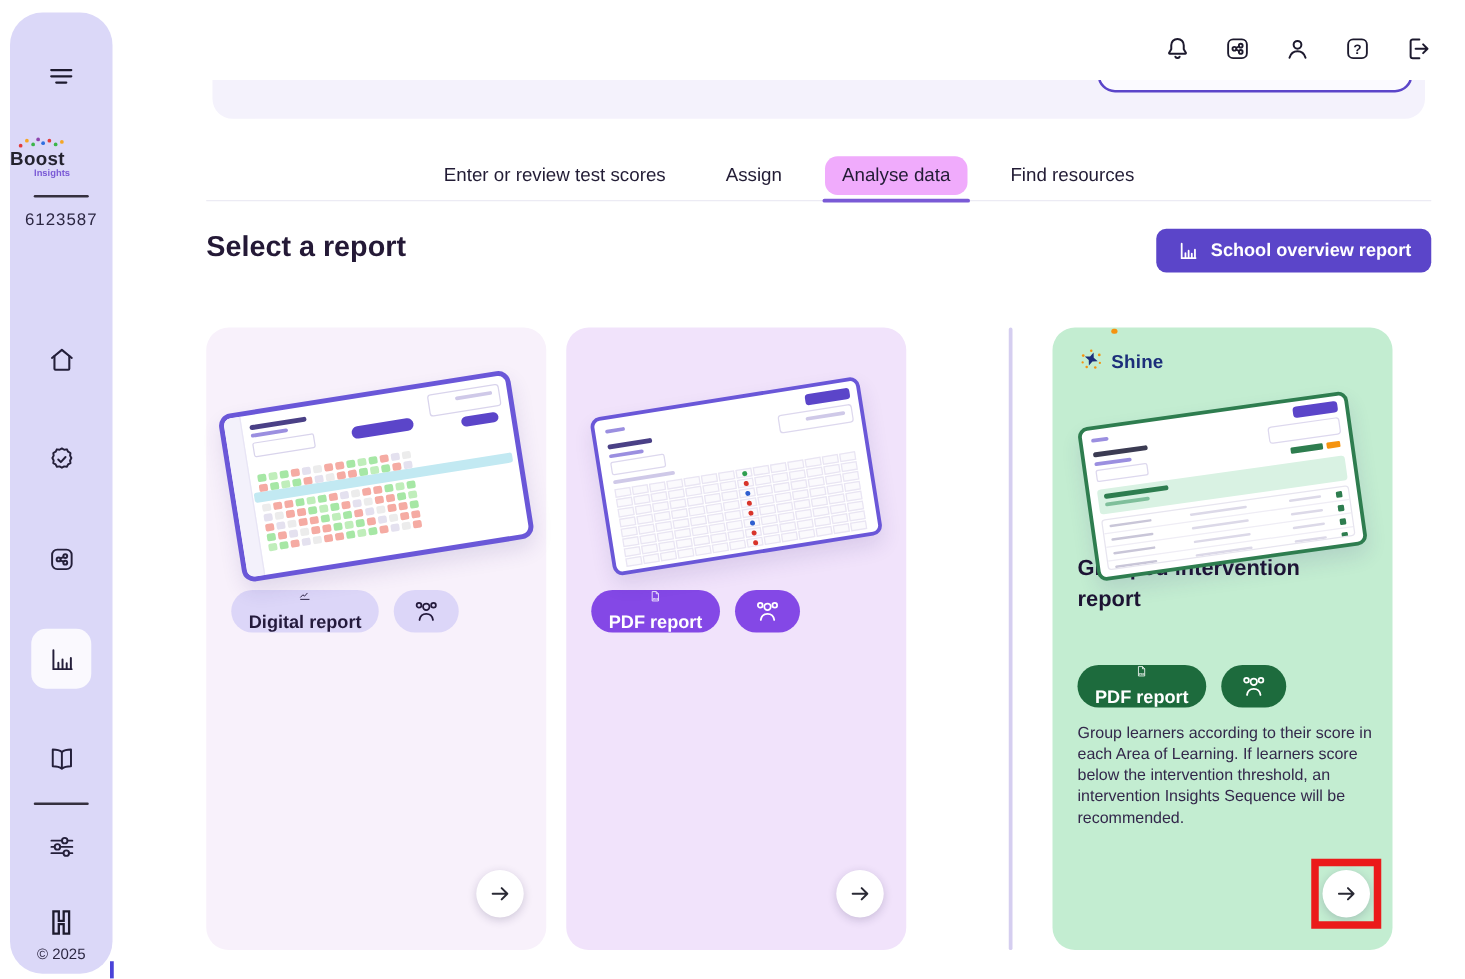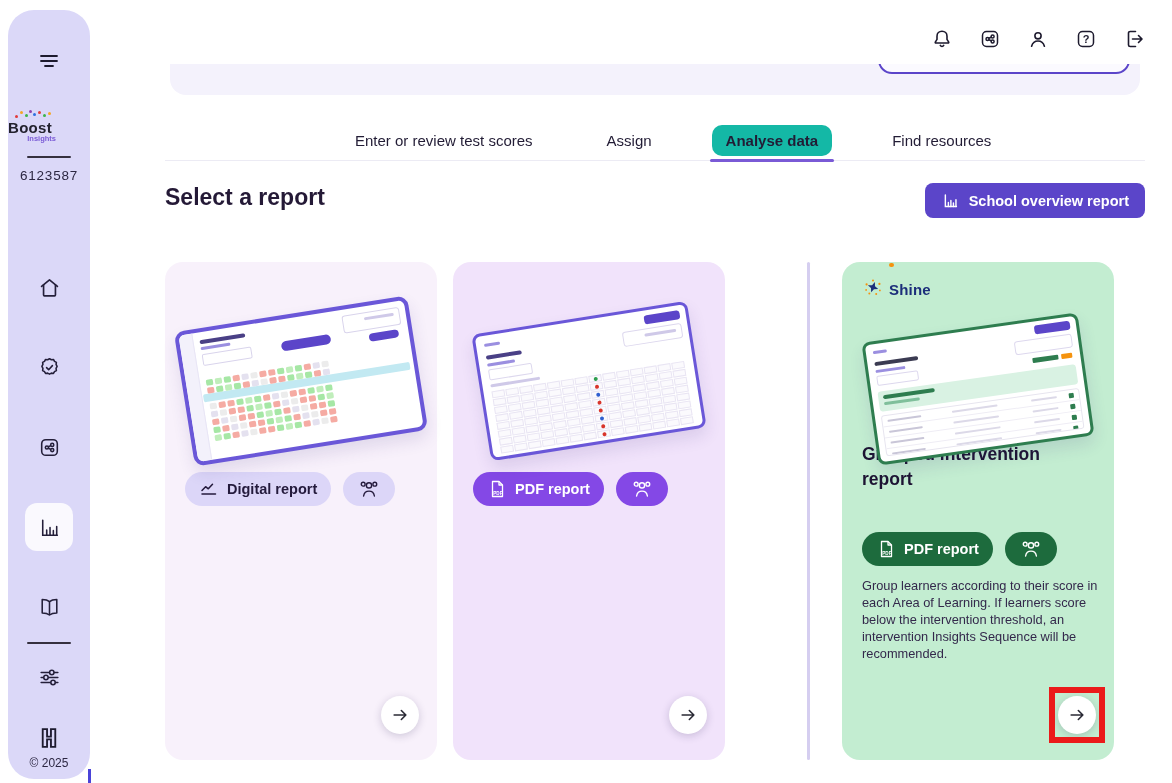--- a/index.html
+++ b/index.html
@@ -31,23 +31,23 @@
   .top-panel{position:absolute;left:170px;top:64px;width:970px;height:31px;background:#f4f2fc;
              border-radius:0 0 16px 16px;}
   .partial-btn{position:absolute;left:878px;top:38px;width:252px;height:36px;background:#fbfaff;
                border:2px solid #5b45c9;border-radius:14px;box-sizing:border-box;cursor:pointer;}
   .hdr-cover{position:absolute;left:100px;top:0;width:1072px;height:64px;background:#fff;}
   .hdr-icons{position:absolute;top:27px;right:26px;display:flex;gap:24px;}
   .hdr-icons .ic{width:24px;height:24px;cursor:pointer;color:#1d1a2e;}
 
   
   .tabs{position:absolute;left:165px;top:120px;width:980px;height:41px;border-bottom:1px solid #ecebf4;
-        display:flex;align-items:center;gap:46px;padding-left:176px;box-sizing:border-box;}
+        display:flex;align-items:center;gap:20px;padding-left:176px;box-sizing:border-box;}
   .tab{font-size:15px;color:#221c35;padding:7px 14px;border-radius:10px;cursor:pointer;white-space:nowrap;}
-  .tab.active{background:#14b8a6;font-weight:bold;position:relative;}
+  .tab.active{background:#f0abfc;font-weight:normal;position:relative;}
   .tab.active::after{content:'';position:absolute;left:-2px;right:-2px;bottom:-6px;height:3px;
                      background:#7a5ad6;border-radius:2px;}
 
   
   .page-title{position:absolute;left:165px;top:184px;font-size:23px;font-weight:800;color:#241936;}
   .overview-btn{position:absolute;right:27px;top:183px;height:35px;padding:0 16px;border:none;
                 background:#5b45c9;color:#fff;border-radius:8px;display:flex;align-items:center;gap:9px;
                 font-size:14.5px;font-weight:bold;font-family:inherit;cursor:pointer;}
 
   
@@ -82,21 +82,21 @@
   .s3-row{height:10px;border-bottom:1px solid #efedf5;position:relative;}
 
   .brand-row{display:flex;align-items:center;gap:5px;height:22px;margin:-4px 0 4px 0;}
   .shine-text{position:relative;font-size:15px;font-weight:bold;color:#1c2e7a;letter-spacing:.2px;}
   .shine-idot{position:absolute;left:19.5px;top:0.5px;width:4.5px;height:4.5px;border-radius:50%;background:#f5930f;}
 
   .card-title{font-size:17.5px;font-weight:bold;color:#1d1433;line-height:1.45;height:54px;margin-bottom:10px;}
   .card-3 .card-title{margin-top:-26px;height:80px;}
   .chips{display:flex;gap:12px;}
   .chip{height:34px;border-radius:17px;display:flex;align-items:center;gap:8px;padding:0 14px;
-        font-size:14.5px;font-weight:600;box-sizing:border-box;}
+        font-size:14.5px;font-weight:600;box-sizing:border-box;flex-direction:column;}
   .chip.icon-only{width:52px;padding:0;justify-content:center;}
   .t-lav .chip{background:#dcd6f8;color:#241a3c;}
   .t-pur .chip{background:#8448e6;color:#fff;}
   .t-grn .chip{background:#1d6b3d;color:#fff;}
   .desc{margin-top:11px;font-size:12.8px;line-height:1.33;color:#33284b;width:236px;}
   .open-btn{position:absolute;right:18px;bottom:26px;width:38px;height:38px;border-radius:50%;border:none;
             background:#fff;box-shadow:0 2px 8px rgba(40,30,80,.2);display:flex;align-items:center;
             justify-content:center;cursor:pointer;}
   .annotation-box{position:absolute;right:9px;bottom:17px;width:56px;height:56px;
                   border:6px solid #eb1a1a;box-sizing:border-box;pointer-events:none;}

